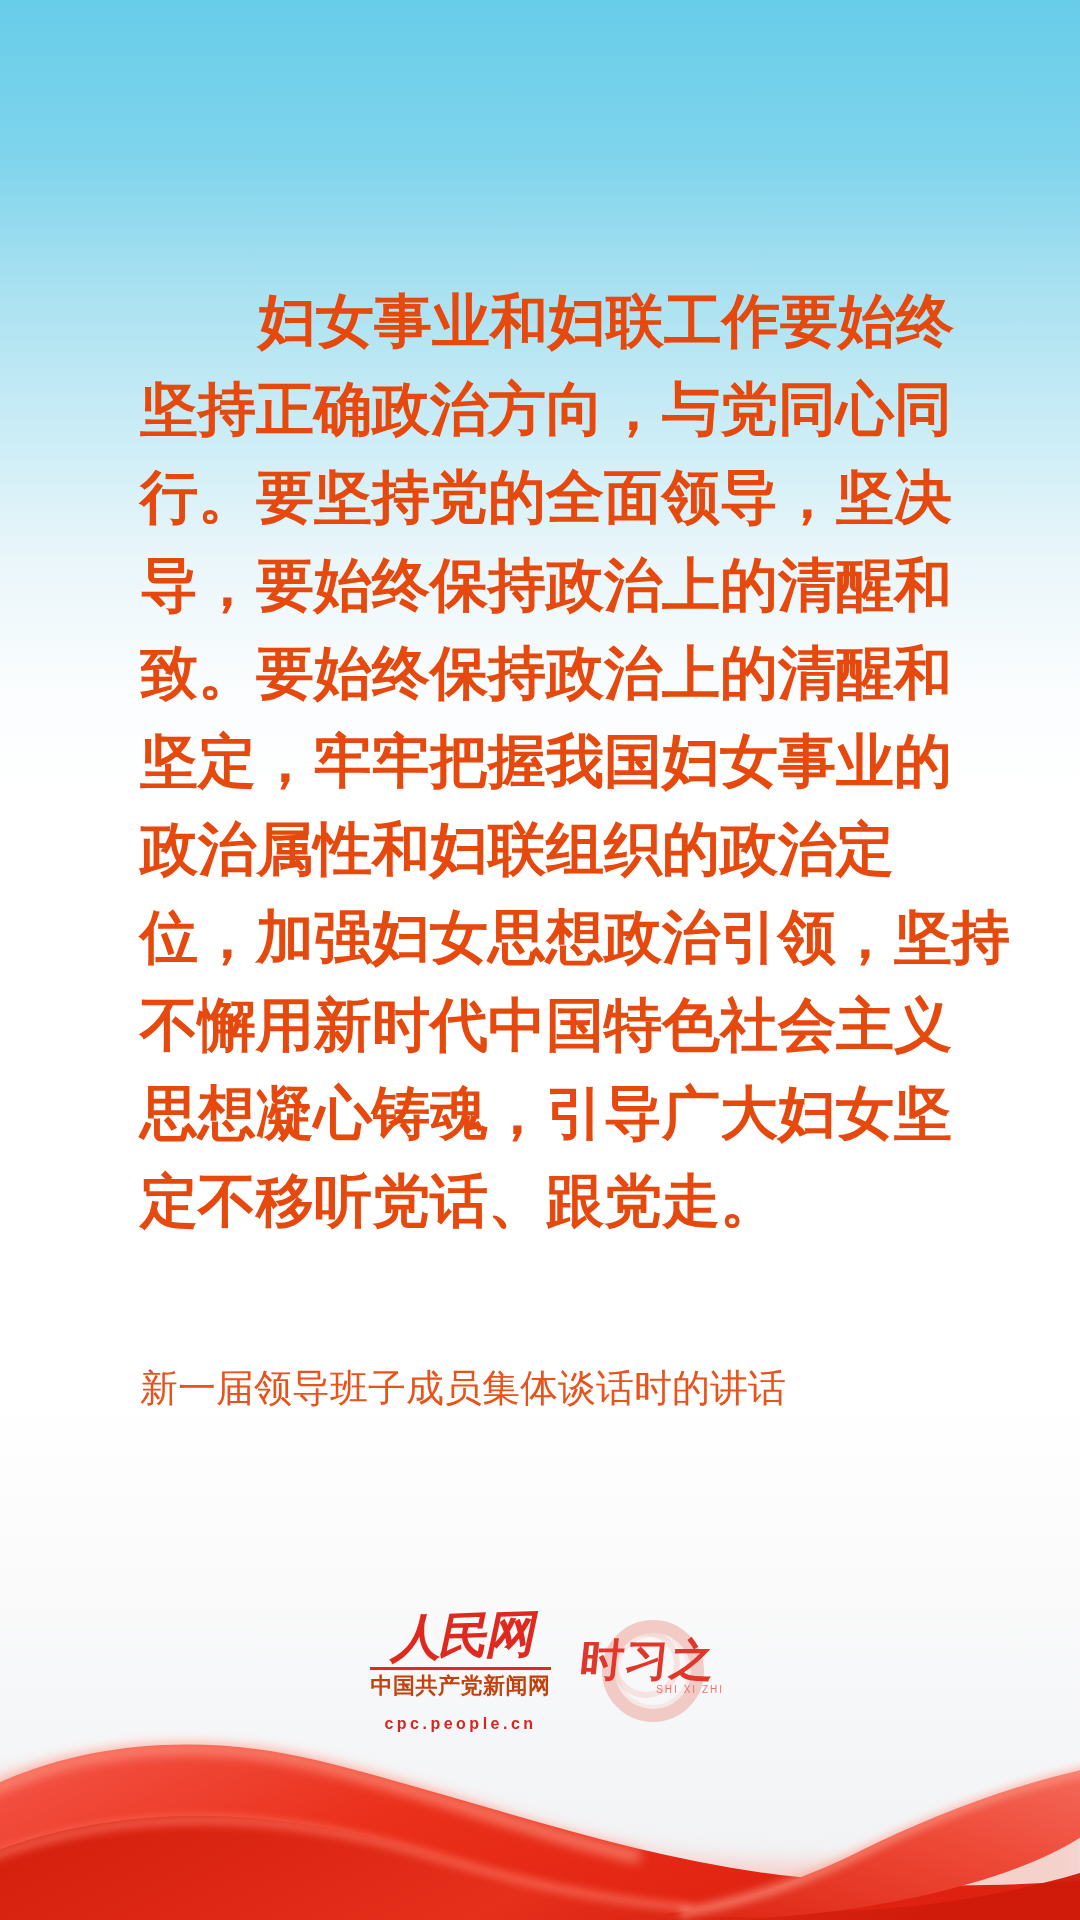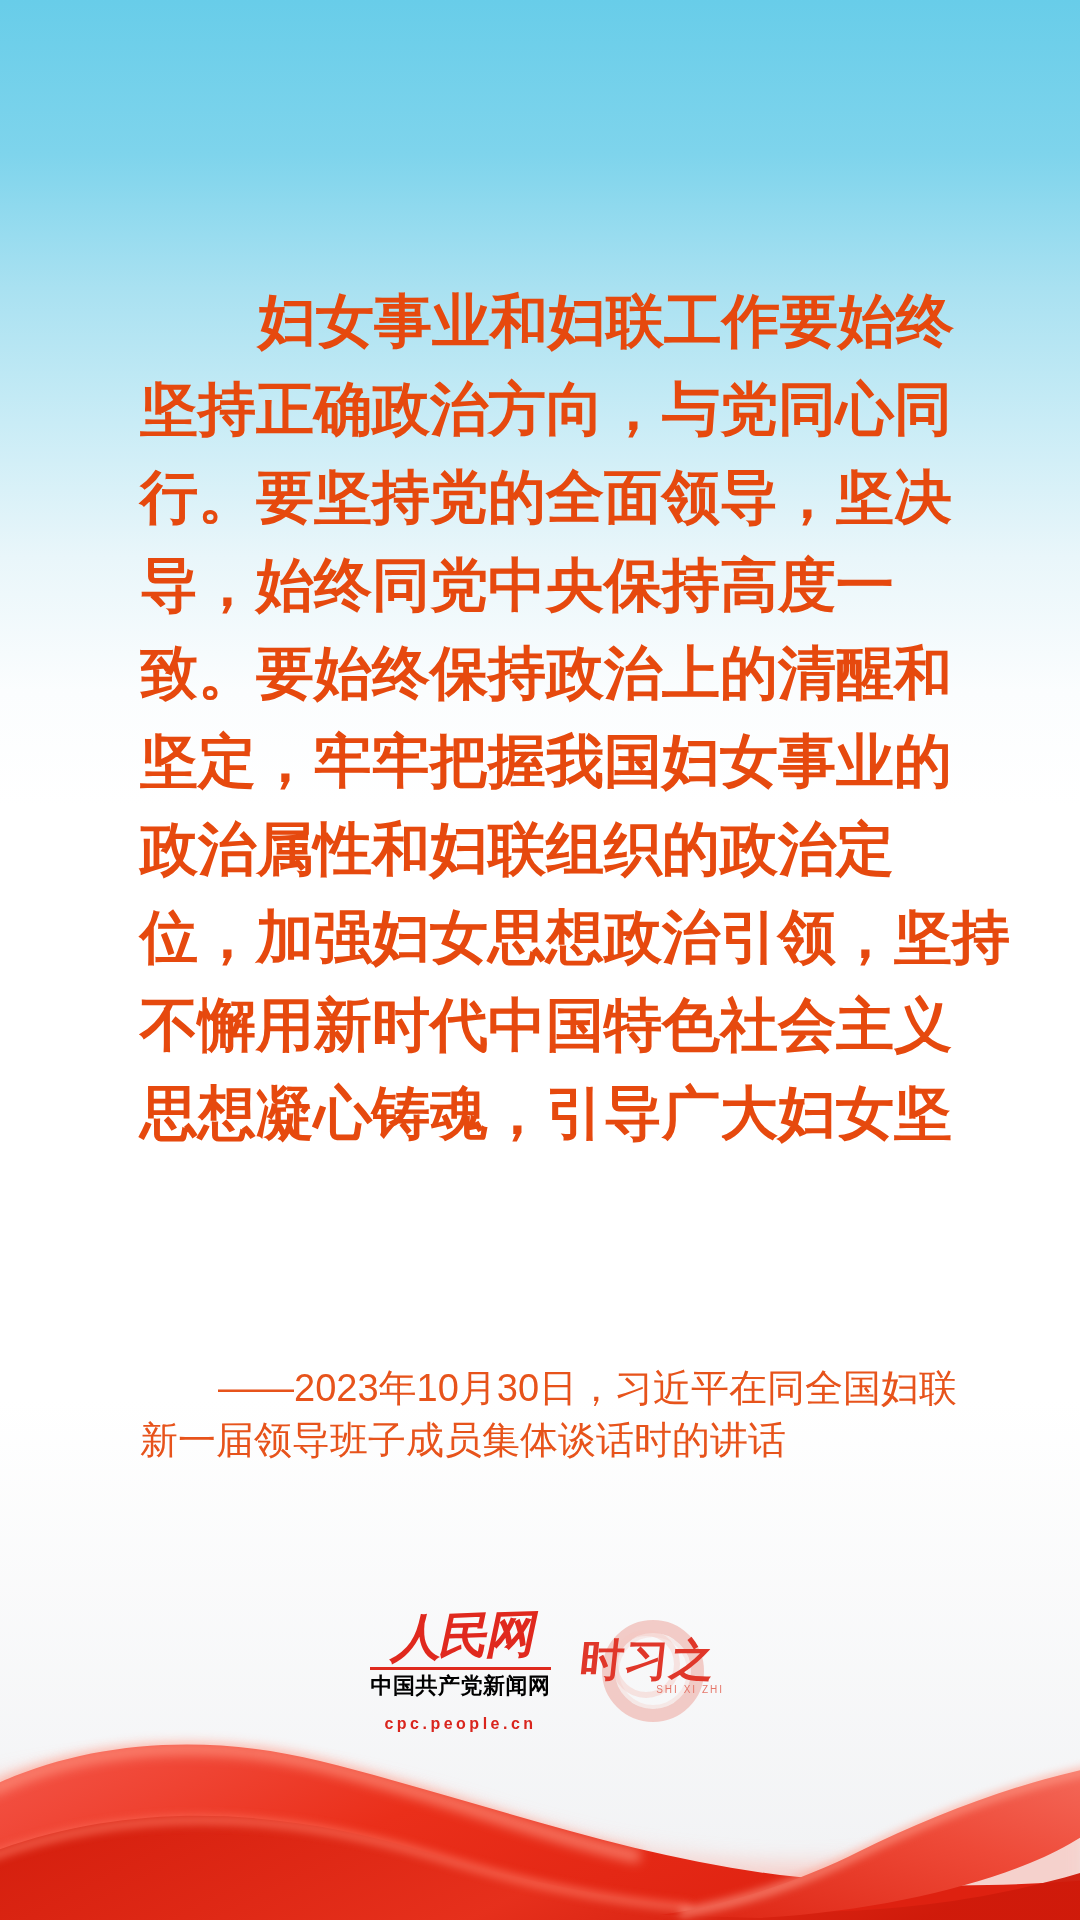--- a/index.html
+++ b/index.html
@@ -31,21 +31,21 @@
   }
   .attribution .line{white-space:nowrap;}
   .attribution .line.first{text-indent:78px;}
   
   .people-logo{position:absolute;left:368px;top:1608px;width:185px;text-align:center;}
   .people-script{
     font-size:50px;line-height:56px;font-weight:bold;font-style:italic;
     color:#e0291e;letter-spacing:-3px;transform:rotate(-2deg);
   }
   .people-underline{height:3px;background:#df2a1e;margin:3px 2px 4px 2px;}
-  .people-sitename{font-size:22px;line-height:24px;font-weight:bold;color:#000000;letter-spacing:0.5px;white-space:nowrap;}
+  .people-sitename{font-size:22px;line-height:24px;font-weight:bold;color:#c2410c;letter-spacing:0.5px;white-space:nowrap;}
   .people-url{font-size:16px;line-height:19px;font-weight:bold;color:#d9251d;letter-spacing:3.5px;margin-top:16px;white-space:nowrap;}
   .shixizhi{position:absolute;left:576px;top:1612px;width:150px;height:115px;}
   .sxz-ring{
     position:absolute;left:26px;top:8px;width:76px;height:76px;border-radius:50%;
     border:13px solid rgba(236,166,157,0.55);
     box-shadow:0 0 0 4px rgba(244,203,197,0.35) inset;
   }
   .sxz-ring2{
     position:absolute;left:36px;top:18px;width:56px;height:56px;border-radius:50%;
     border:6px solid rgba(244,199,193,0.45);
@@ -65,31 +65,31 @@
 <body>
 
 <div class="canvas">
   <div class="sky"></div>
   <div class="haze"></div>
 
   <div class="quote">
     <div class="line first">妇女事业和妇联工作要始终</div>
     <div class="line">坚持正确政治方向，与党同心同</div>
     <div class="line">行。要坚持党的全面领导，坚决</div>
-    <div class="line">导，始终同党中央保持高度一</div>
+    <div class="line">导，要始终保持政治上的清醒和</div>
     <div class="line">致。要始终保持政治上的清醒和</div>
     <div class="line">坚定，牢牢把握我国妇女事业的</div>
     <div class="line">政治属性和妇联组织的政治定</div>
     <div class="line">位，加强妇女思想政治引领，坚持</div>
     <div class="line">不懈用新时代中国特色社会主义</div>
     <div class="line">思想凝心铸魂，引导广大妇女坚</div>
+    <div class="line">定不移听党话、跟党走。</div>
   </div>
 
   <div class="attribution">
-    <div class="line first">——2023年10月30日，习近平在同全国妇联</div>
     <div class="line">新一届领导班子成员集体谈话时的讲话</div>
   </div>
 
   <div class="people-logo">
     <div class="people-script">人民网</div>
     <div class="people-underline"></div>
     <div class="people-sitename">中国共产党新闻网</div>
     <div class="people-url">cpc.people.cn</div>
   </div>
 

